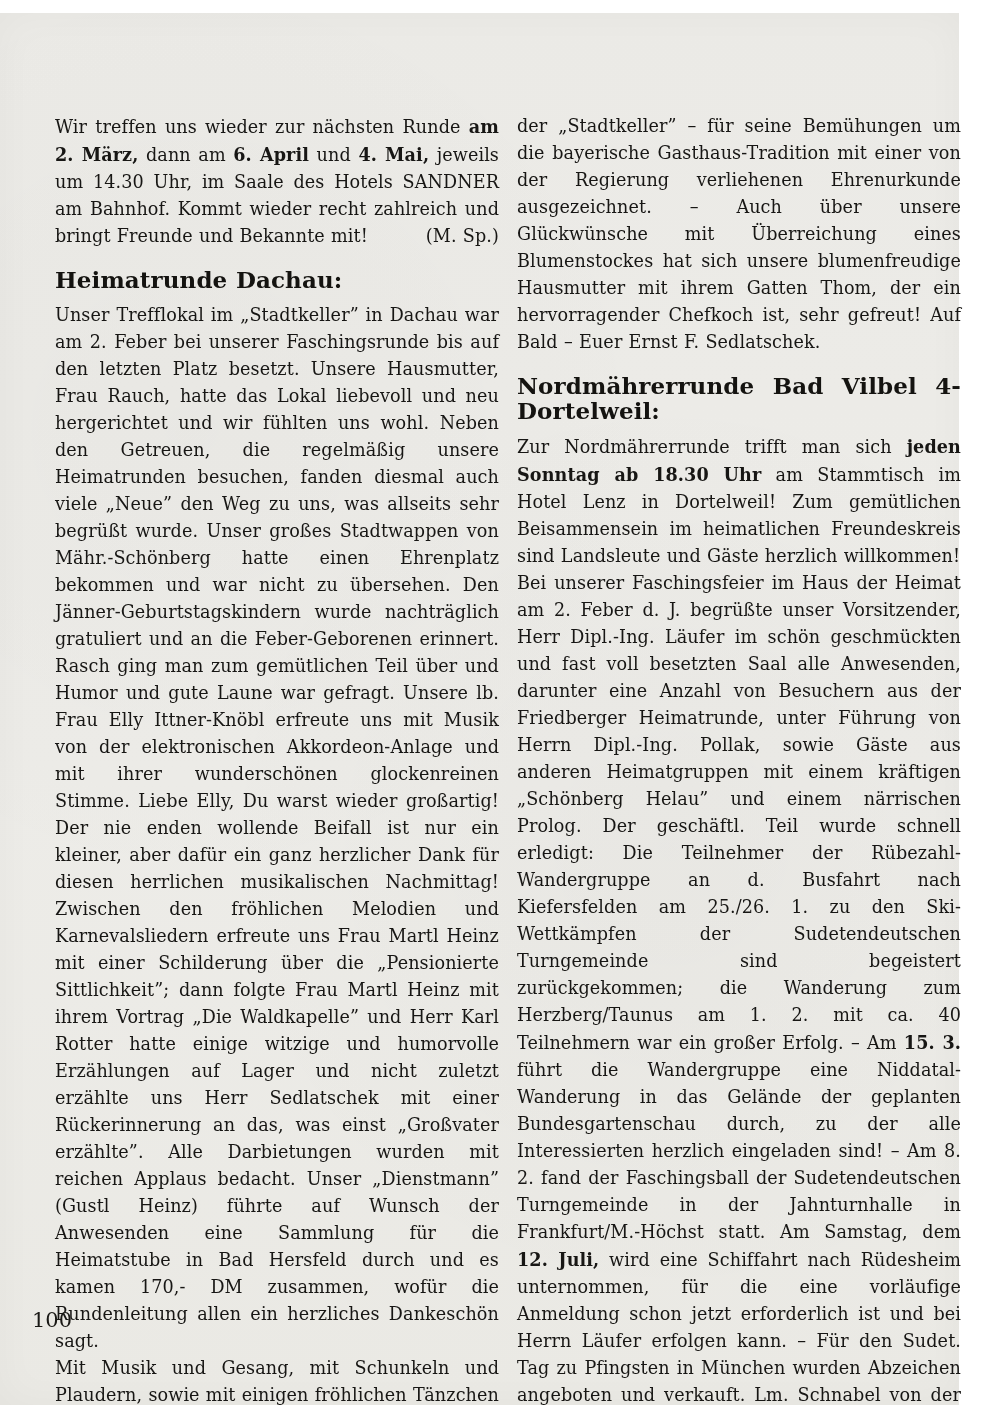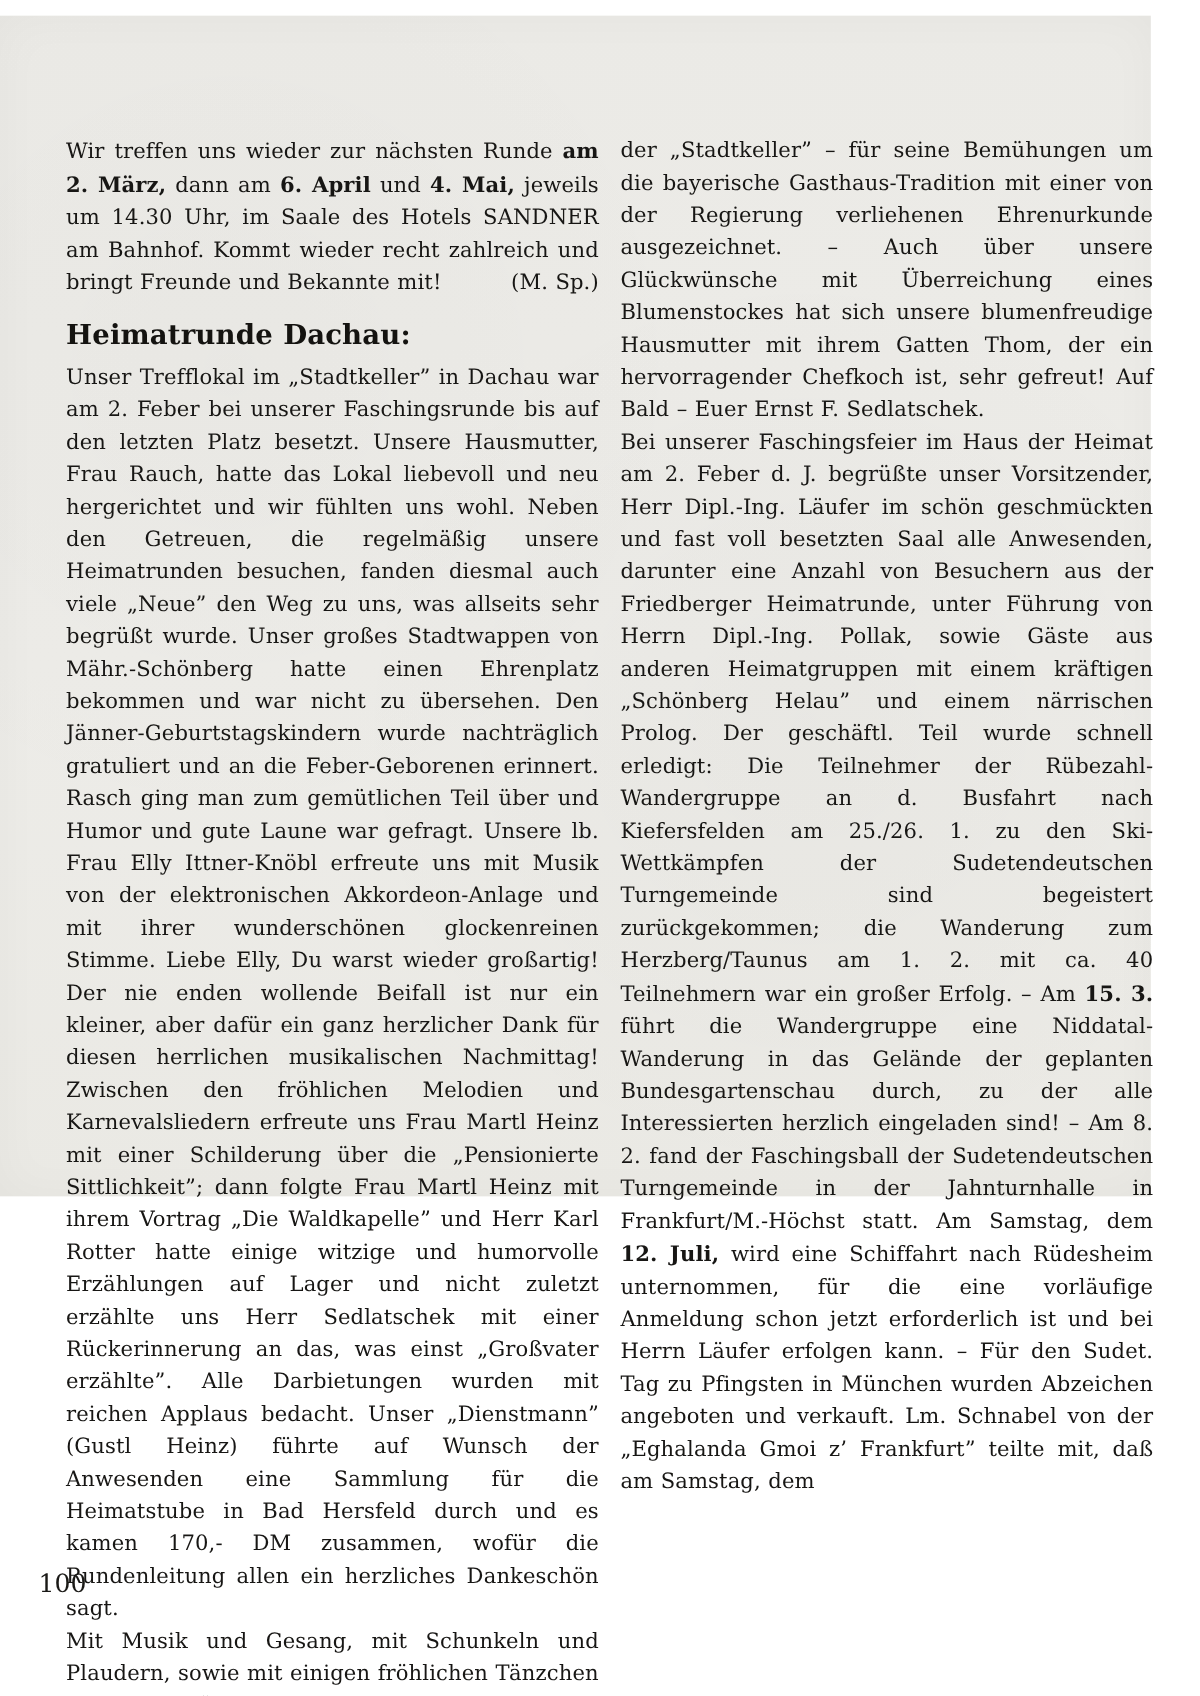--- a/index.html
+++ b/index.html
@@ -9,21 +9,21 @@
     width: 1000px;
     height: 1413px;
     overflow: hidden;
     font-family: "DejaVu Serif", "Liberation Serif", serif;
   }
   .scan-page {
     position: absolute;
     left: 0;
     top: 13px;
     width: 959px;
-    height: 984px;
+    height: 1392px;
     background:
       radial-gradient(circle at 20% 30%, rgba(0,0,0,0.015), transparent 40%),
       radial-gradient(circle at 70% 60%, rgba(0,0,0,0.02), transparent 45%),
       linear-gradient(180deg, #ebeae6 0%, #edece8 55%, #eae9e4 100%);
     box-shadow: inset 0 0 40px rgba(0,0,0,0.03);
   }
   .col {
     position: absolute;
     top: 100px;
     width: 444px;
@@ -66,16 +66,18 @@
 
 <div class="scan-page">
   <div class="col col-left">
       <p class="para"><span>Wir treffen uns wieder zur nächsten Runde </span><b>am 2. März,</b><span> dann am </span><b>6. April</b><span> und </span><b>4. Mai,</b><span> jeweils um 14.30 Uhr, im Saale des Hotels SANDNER am Bahnhof. Kommt wieder recht zahlreich und bringt Freunde und Bekannte mit! </span><span class="sig">(M. Sp.)</span></p>
       <h3 class="sect"><span>Heimatrunde Dachau:</span></h3>
       <p class="para"><span>Unser Trefflokal im „Stadtkeller” in Dachau war am 2. Feber bei unserer Faschingsrunde bis auf den letzten Platz besetzt. Unsere Hausmutter, Frau Rauch, hatte das Lokal liebevoll und neu hergerichtet und wir fühlten uns wohl. Neben den Getreuen, die regelmäßig unsere Heimatrunden besuchen, fanden diesmal auch viele „Neue” den Weg zu uns, was allseits sehr begrüßt wurde. Unser großes Stadtwappen von Mähr.-Schönberg hatte einen Ehrenplatz bekommen und war nicht zu übersehen. Den Jänner-Geburtstagskindern wurde nachträglich gratuliert und an die Feber-Geborenen erinnert. Rasch ging man zum gemütlichen Teil über und Humor und gute Laune war gefragt. Unsere lb. Frau Elly Ittner-Knöbl erfreute uns mit Musik von der elektronischen Akkordeon-Anlage und mit ihrer wunderschönen glockenreinen Stimme. Liebe Elly, Du warst wieder großartig! Der nie enden wollende Beifall ist nur ein kleiner, aber dafür ein ganz herzlicher Dank für diesen herrlichen musikalischen Nachmittag! Zwischen den fröhlichen Melodien und Karnevalsliedern erfreute uns Frau Martl Heinz mit einer Schilderung über die „Pensionierte Sittlichkeit”; dann folgte Frau Martl Heinz mit ihrem Vortrag „Die Waldkapelle” und Herr Karl Rotter hatte einige witzige und humorvolle Erzählungen auf Lager und nicht zuletzt erzählte uns Herr Sedlatschek mit einer Rückerinnerung an das, was einst „Großvater erzählte”. Alle Darbietungen wurden mit reichen Applaus bedacht. Unser „Dienstmann” (Gustl Heinz) führte auf Wunsch der Anwesenden eine Sammlung für die Heimatstube in Bad Hersfeld durch und es kamen 170,- DM zusammen, wofür die Rundenleitung allen ein herzliches Dankeschön sagt.</span></p>
       <p class="para"><span>Mit Musik und Gesang, mit Schunkeln und Plaudern, sowie mit einigen fröhlichen Tänzchen (auch Volkstänze aus unserer Jugendzeit wurden sozusagen aufs Parkett gelegt) ging der schöne Nachmittag viel zu schnell vorbei. Der Rundenleiter dankte allen fürs Kommen und Mitmachen und lud alle wieder zur nächsten Heimatrunde für den </span></p>
     </div>
   <div class="col col-right">
       <p class="para"><span>der „Stadtkeller” – für seine Bemühungen um die bayerische Gasthaus-Tradition mit einer von der Regierung verliehenen Ehrenurkunde ausgezeichnet. – Auch über unsere Glückwünsche mit Überreichung eines Blumenstockes hat sich unsere blumenfreudige Hausmutter mit ihrem Gatten Thom, der ein hervorragender Chefkoch ist, sehr gefreut! Auf Bald – Euer Ernst F. Sedlatschek.</span></p>
+      <h3 class="sect"><span>Nordmährerrunde Bad Vilbel 4-Dortelweil:</span></h3>
+      <p class="para"><span>Zur Nordmährerrunde trifft man sich </span><b>jeden Sonntag ab 18.30 Uhr</b><span> am Stammtisch im Hotel Lenz in Dortelweil! Zum gemütlichen Beisammensein im heimatlichen Freundeskreis sind Landsleute und Gäste herzlich willkommen!</span></p>
       <p class="para"><span>Bei unserer Faschingsfeier im Haus der Heimat am 2. Feber d. J. begrüßte unser Vorsitzender, Herr Dipl.-Ing. Läufer im schön geschmückten und fast voll besetzten Saal alle Anwesenden, darunter eine Anzahl von Besuchern aus der Friedberger Heimatrunde, unter Führung von Herrn Dipl.-Ing. Pollak, sowie Gäste aus anderen Heimatgruppen mit einem kräftigen „Schönberg Helau” und einem närrischen Prolog. Der geschäftl. Teil wurde schnell erledigt: Die Teilnehmer der Rübezahl-Wandergruppe an d. Busfahrt nach Kiefersfelden am 25./26. 1. zu den Ski-Wettkämpfen der Sudetendeutschen Turngemeinde sind begeistert zurückgekommen; die Wanderung zum Herzberg/Taunus am 1. 2. mit ca. 40 Teilnehmern war ein großer Erfolg. – Am </span><b>15. 3.</b><span> führt die Wandergruppe eine Niddatal-Wanderung in das Gelände der geplanten Bundesgartenschau durch, zu der alle Interessierten herzlich eingeladen sind! – Am 8. 2. fand der Faschingsball der Sudetendeutschen Turngemeinde in der Jahnturnhalle in Frankfurt/M.-Höchst statt. Am Samstag, dem </span><b>12. Juli,</b><span> wird eine Schiffahrt nach Rüdesheim unternommen, für die eine vorläufige Anmeldung schon jetzt erforderlich ist und bei Herrn Läufer erfolgen kann. – Für den Sudet. Tag zu Pfingsten in München wurden Abzeichen angeboten und verkauft. Lm. Schnabel von der „Eghalanda Gmoi z’ Frankfurt” teilte mit, daß am Samstag, dem </span></p>
     </div>
   <div class="pagenum">100</div>
 </div>
 
 </body></html>

